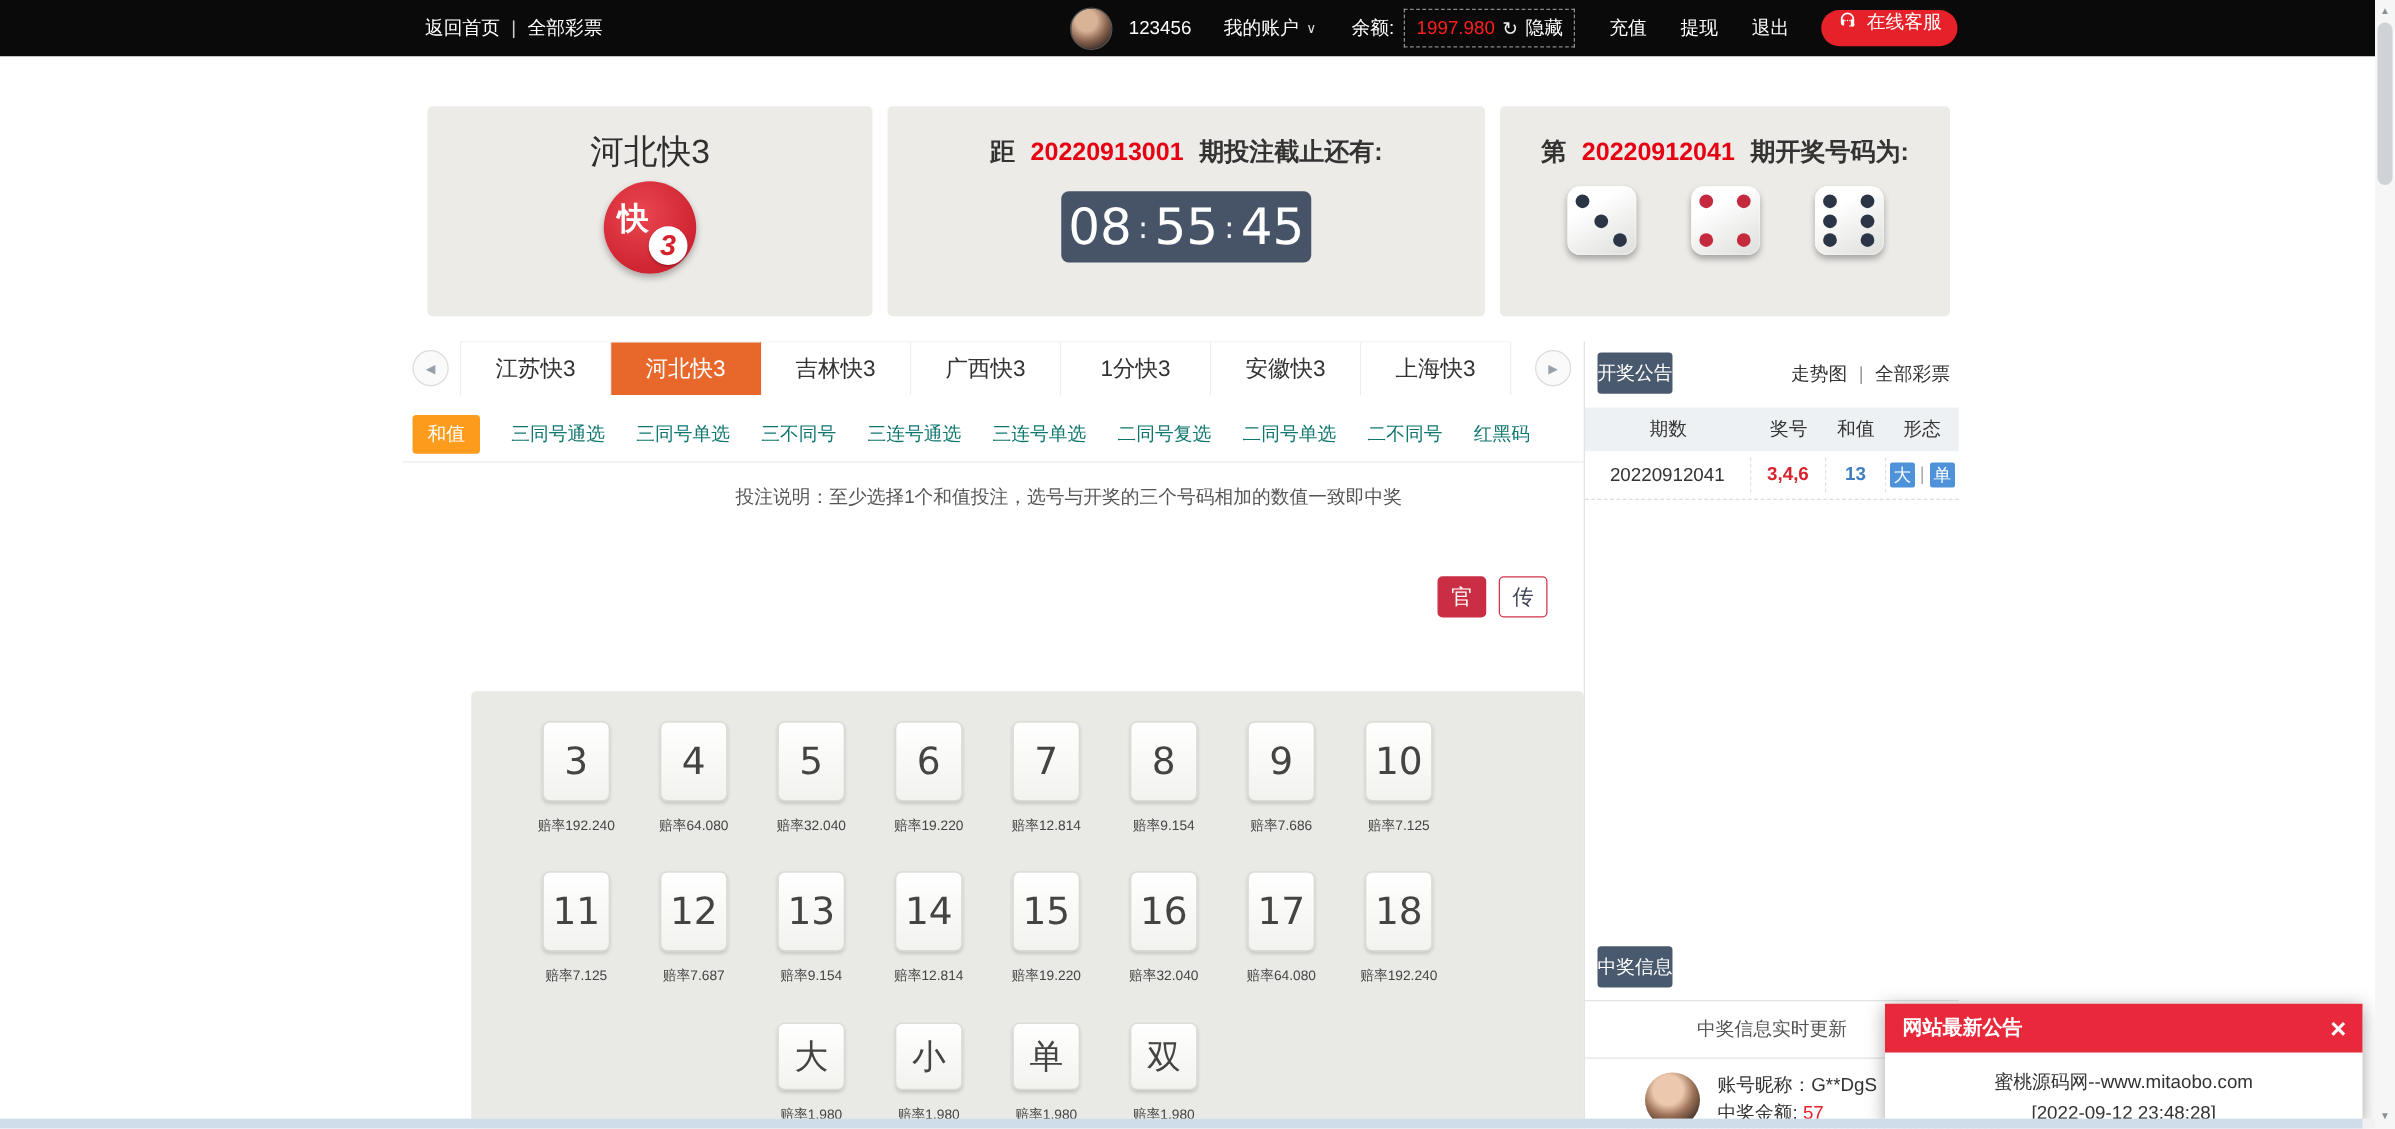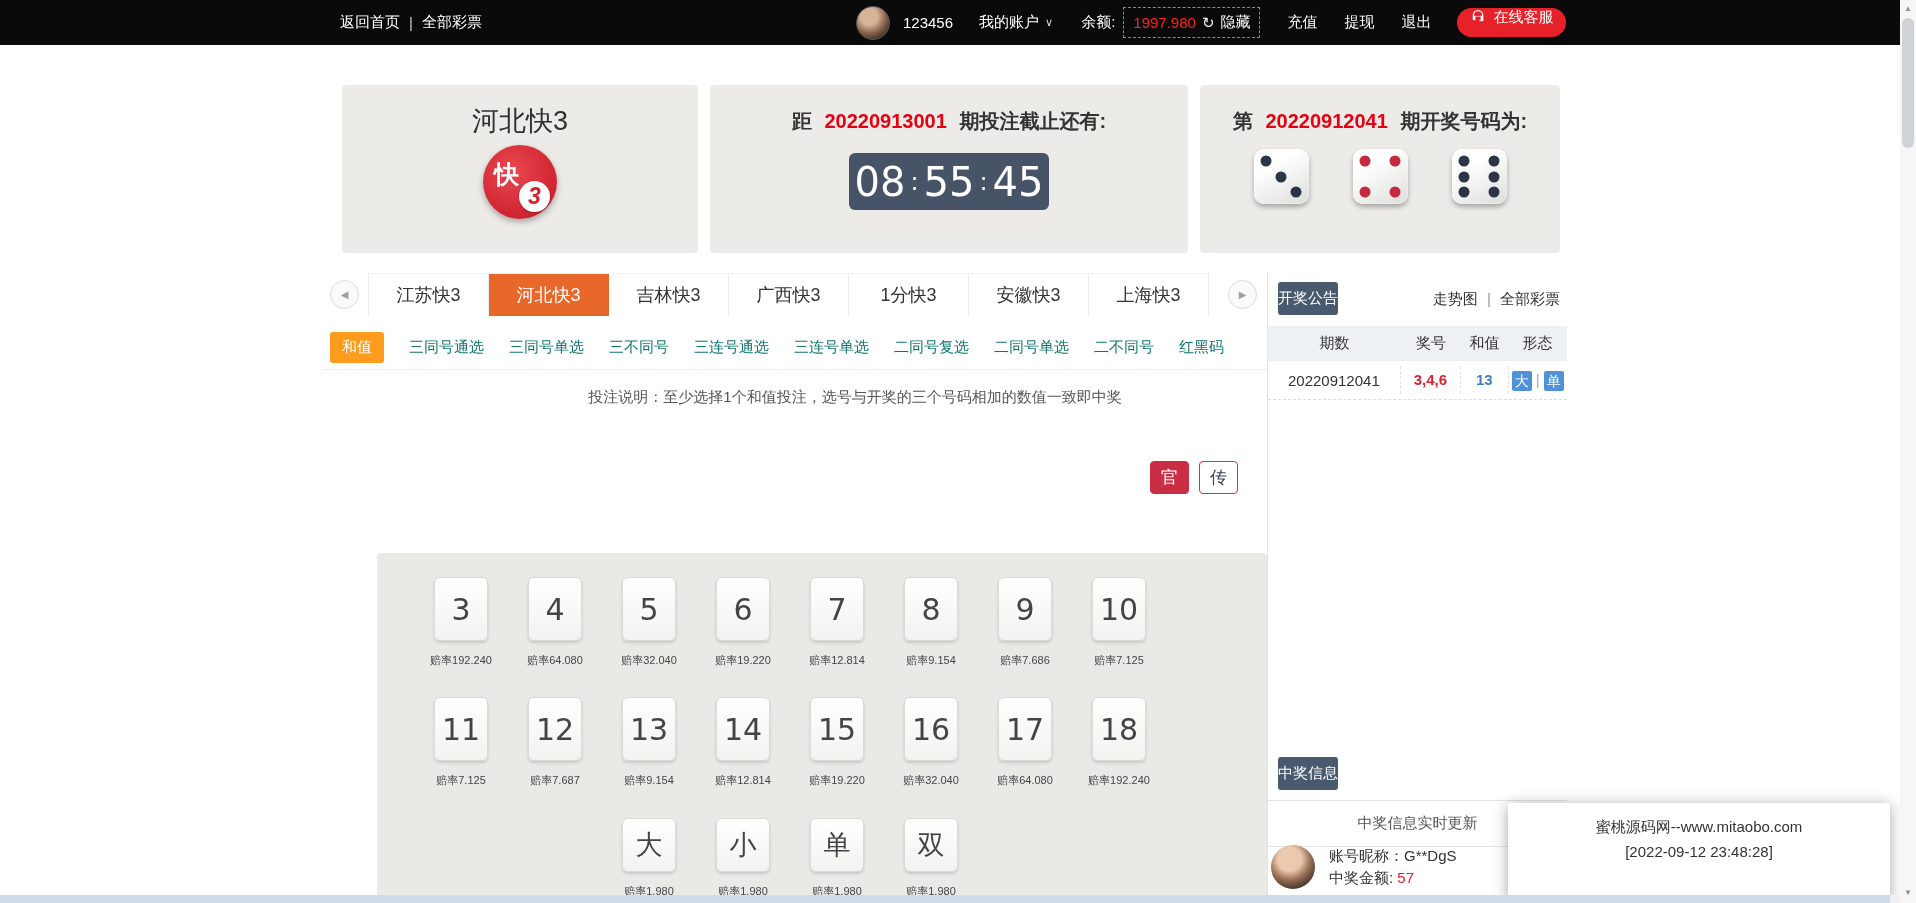--- a/index.html
+++ b/index.html
@@ -96,21 +96,21 @@
   .col-sum{width:47px;text-align:center;}
   .col-shape{width:59px;text-align:center;}
   .sb-trow .col-nums,.sb-trow .col-sum,.sb-trow .col-shape{border-left:1px dashed #e2e2e2;height:28px;line-height:28px;}
   .val-nums{color:#d9232e;font-weight:bold;}
   .val-sum{color:#3f7fc1;font-weight:bold;}
   .badge{display:inline-block;width:20px;height:20px;line-height:20px;text-align:center;background:#4e93d9;color:#fff;
          font-size:14px;border-radius:2px;vertical-align:middle;}
   .badge-sep{color:#aaa;margin:0 4px;}
   .win-update{position:absolute;left:1268px;top:800px;width:299px;height:45px;border-top:1px solid #e4e4e4;border-bottom:1px solid #e4e4e4;
               display:flex;align-items:center;justify-content:center;font-size:15px;color:#555;background:#fff;}
-  .winner-row{position:absolute;left:1256px;top:845px;width:299px;height:57px;display:flex;align-items:flex-start;border-bottom:1px dashed #ddd;}
+  .winner-row{position:absolute;left:1301px;top:845px;width:299px;height:57px;display:flex;align-items:flex-end;border-bottom:1px dashed #ddd;}
   .winner-avatar{width:44px;height:44px;border-radius:50%;margin-left:15px;flex:0 0 44px;
       background:radial-gradient(circle at 42% 32%,#ecc9ae 0 30%,#9c7258 52%,#46342b 78%,#1e1714);}
   .winner-info{margin-left:14px;font-size:15px;color:#333;line-height:22px;}
   .win-amount{color:#e62129;}
 
   
   .popup{position:absolute;left:1508px;top:803px;width:382px;height:100px;background:#fff;z-index:10;
          box-shadow:0 2px 14px rgba(0,0,0,.35);}
   .popup-header{height:39px;background:#e8293b;display:flex;align-items:center;color:#fff;}
   .popup-title{margin-left:14px;font-size:16px;font-weight:bold;}
@@ -363,20 +363,24 @@
   <div class="win-update">中奖信息实时更新</div>
   <div class="winner-row">
     <div class="winner-avatar"></div>
     <div class="winner-info">
       <div><span>账号昵称：</span><span>G**DgS</span></div>
       <div><span>中奖金额: </span><span class="win-amount">57</span></div>
     </div>
   </div>
 
   <div class="popup">
+    <div class="popup-header">
+      <span class="popup-title">网站最新公告</span>
+      <span class="popup-close">×</span>
+    </div>
     <div class="popup-body">
       <div>蜜桃源码网--www.mitaobo.com</div>
       <div>[2022-09-12 23:48:28]</div>
     </div>
   </div>
 
   <div class="vscroll">
     <div class="sarrow up">▲</div>
     <div class="thumb"></div>
     <div class="sarrow down">▼</div>

